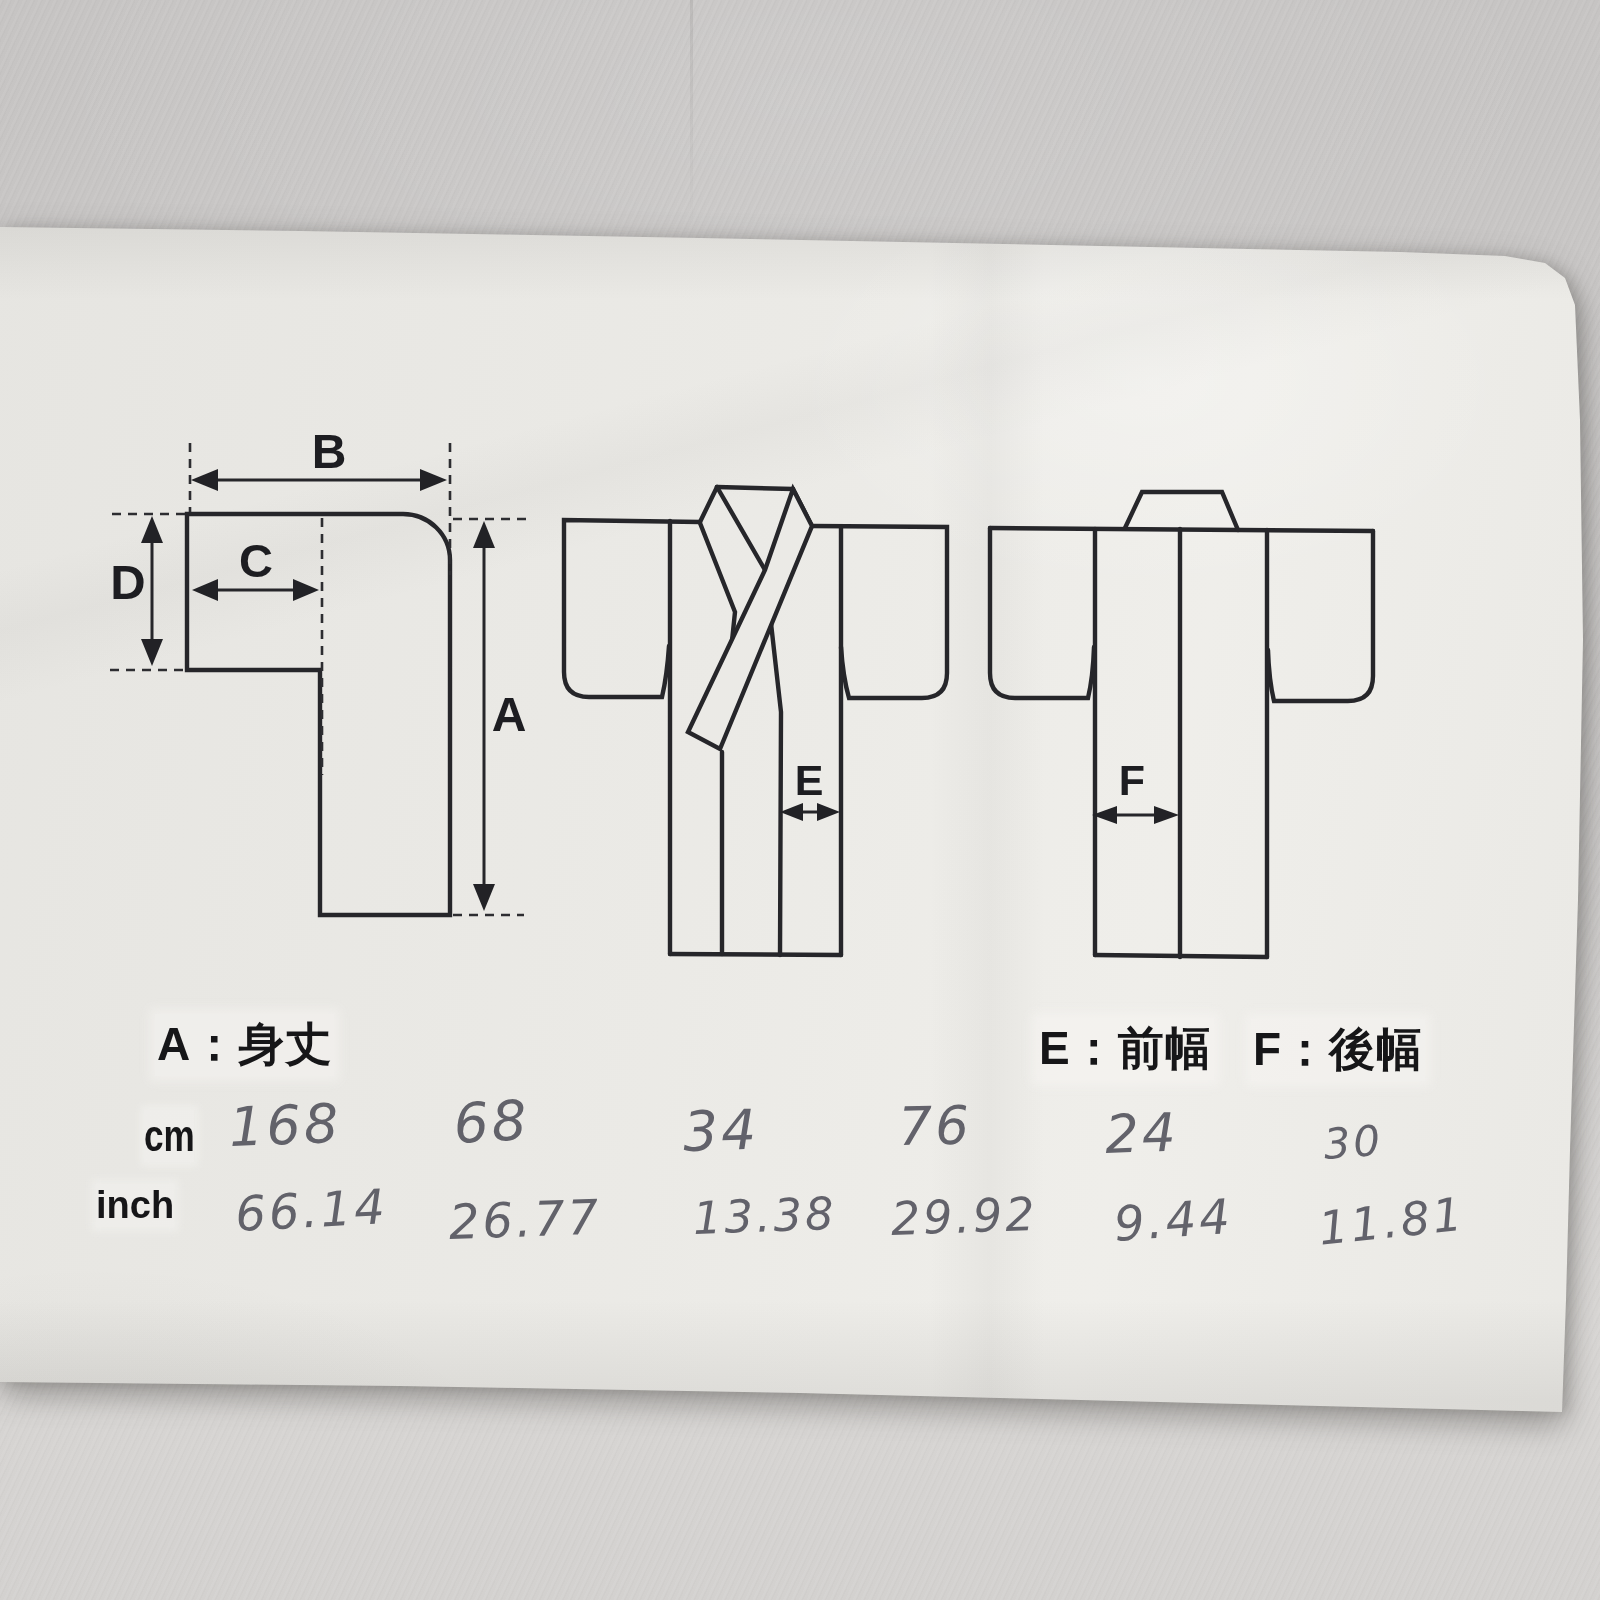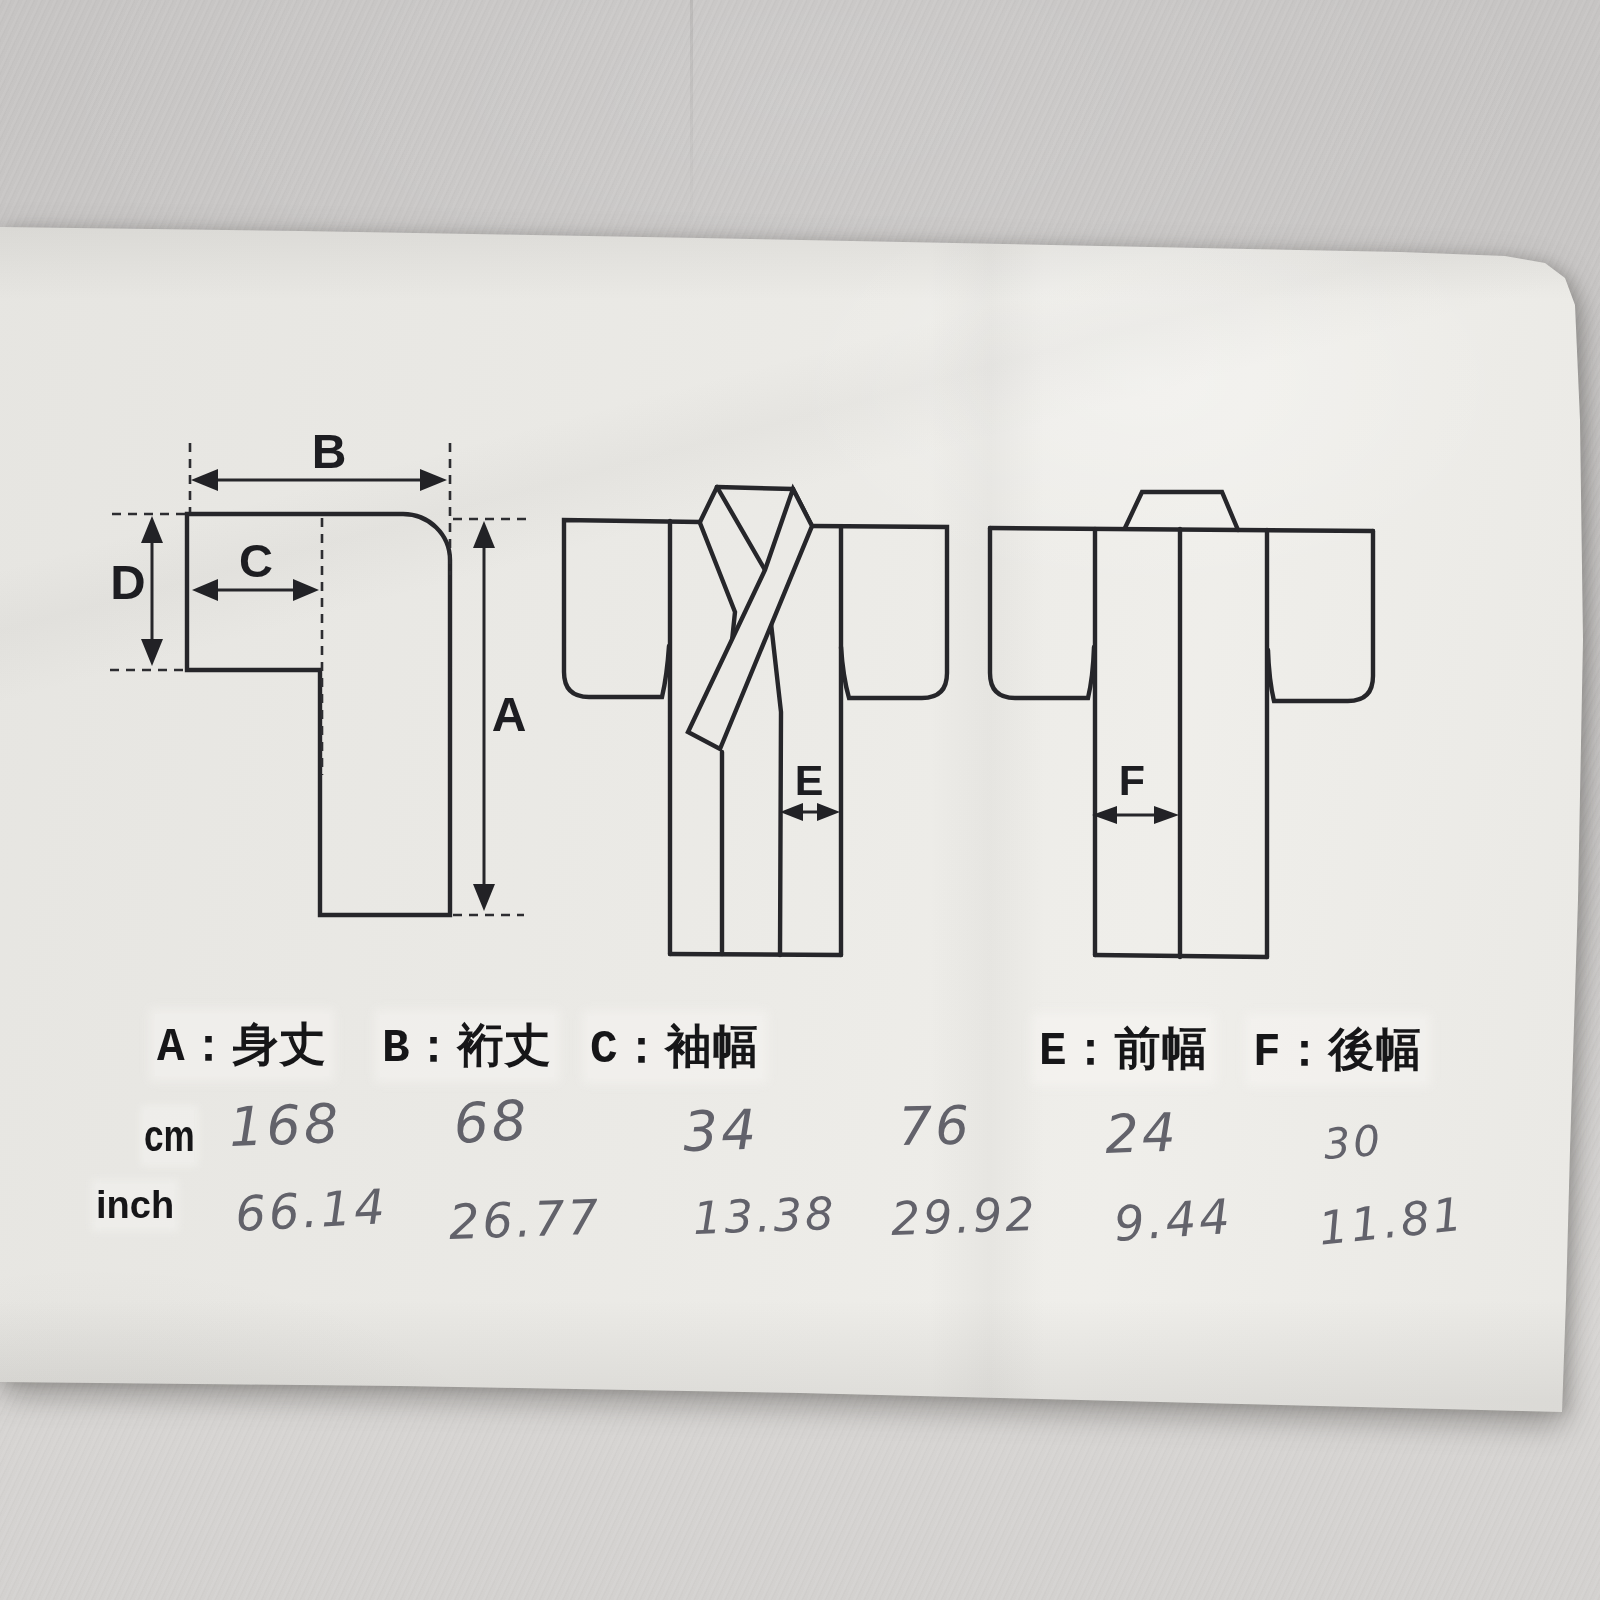--- a/index.html
+++ b/index.html
@@ -35,21 +35,21 @@
   .dash{stroke:#2d2d31;stroke-width:2.6;fill:none;stroke-dasharray:9 7;}
   .head{fill:#222226;stroke:none;}
   .band{fill:#ebeae6;}
   .dimletter{font-family:"Liberation Sans","DejaVu Sans",sans-serif;font-weight:bold;
     fill:#1d1d21;text-anchor:middle;}
 
   
   .printed{position:absolute;color:#161618;font-weight:700;white-space:nowrap;}
   .legend-item{font-size:46px;letter-spacing:1px;
     background:rgba(248,247,244,.45);box-shadow:0 0 10px 6px rgba(248,247,244,.45);
-    padding:0 2px;font-family:Liberation Mono, monospace;}
+    padding:0 2px;}
   .unit-label{font-size:45px;background:rgba(248,247,244,.4);box-shadow:0 0 8px 5px rgba(248,247,244,.4);}
 
   
   .hand{position:absolute;font-family:"DejaVu Sans",sans-serif;font-style:italic;
     color:#50505a;white-space:nowrap;letter-spacing:3px;opacity:.88;transform-origin:left top;}
 </style>
 </head>
 <body>
 
 <div class="stage">
@@ -143,22 +143,20 @@
       <g>
         <line class="thin" x1="1113" y1="815" x2="1158" y2="815"></line>
         <polygon class="head" points="1092,815 1117,806 1117,824"></polygon>
         <polygon class="head" points="1179,815 1154,806 1154,824"></polygon>
       </g>
       <text class="dimletter" x="1132" y="795" font-size="43">F</text>
     </g>
   </svg>
 
   <div class="printed legend-item" style="left:155px;top:1014px;"><span>A</span><span>：</span><span>身丈</span></div>
-  <div class="printed legend-item" style="left:380px;top:1015px;"><span>B</span><span>：</span><span>裄丈</span></div>
-  <div class="printed legend-item" style="left:588px;top:1016px;"><span>C</span><span>：</span><span>袖幅</span></div>
   <div class="printed legend-item" style="left:1251px;top:1019px;"><span>F</span><span>：</span><span>後幅</span></div>
   <div class="printed legend-item" style="left:1037px;top:1018px;"><span>E</span><span>：</span><span>前幅</span></div>
 
   <div class="printed unit-label" style="left:144px;top:1110px;transform:scaleX(.78);transform-origin:left top;">cm</div>
   <span class="hand" style="left:228px;top:1096px;font-size:54px;transform:rotate(-2deg);">168</span>
   <span class="hand" style="left:452px;top:1092px;font-size:55px;transform:rotate(-3deg);">68</span>
   <span class="hand" style="left:682px;top:1100px;font-size:55px;transform:rotate(-2deg);">34</span>
   <span class="hand" style="left:898px;top:1096px;font-size:53px;transform:rotate(-1deg);">76</span>
   <span class="hand" style="left:1104px;top:1104px;font-size:53px;transform:rotate(-2deg);">24</span>
   <span class="hand" style="left:1322px;top:1120px;font-size:42px;transform:rotate(-4deg);">30</span>

